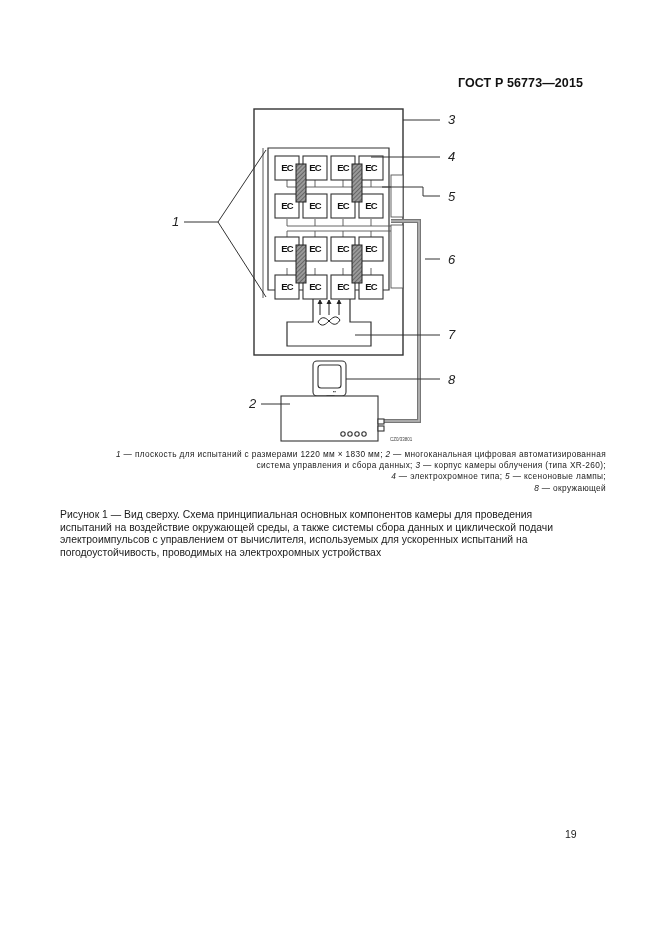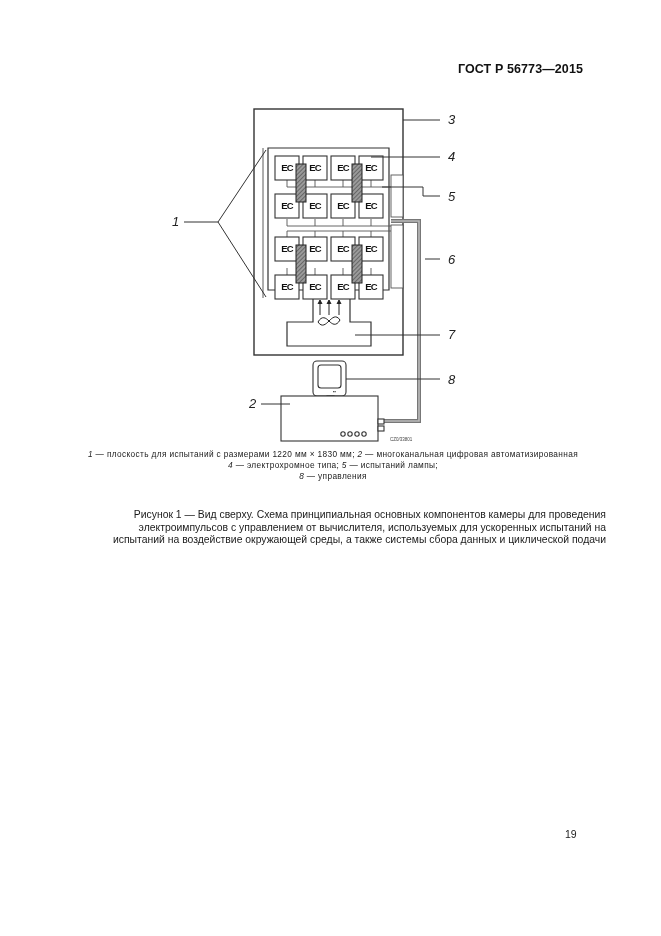--- a/index.html
+++ b/index.html
@@ -1,23 +1,23 @@
 <!DOCTYPE html>
 <html><head>
   <meta charset="utf-8">
   <style>
     html, body { margin: 0; padding: 0; background: #ffffff; }
     body { width: 661px; height: 936px; position: relative; overflow: hidden;
            font-family: "Liberation Sans", "DejaVu Sans", sans-serif; color: #111; }
-    .header-doc { position: absolute; top: 62px; right: 78px; font-weight: bold; font-size: 12.5px; letter-spacing: 0.1px; }
+    .header-doc { position: absolute; top: 76px; right: 78px; font-weight: bold; font-size: 12.5px; letter-spacing: 0.1px; }
     .figure { position: absolute; left: 0; top: 0; width: 661px; height: 450px; }
-    .legend { position: absolute; left: 60px; top: 449px; width: 546px; text-align: center;
+    .legend { position: absolute; left: 60px; top: 449px; width: 546px; text-align: right;
               font-size: 8.3px; line-height: 11.2px; color: #222; letter-spacing: 0.35px; }
     .legend i { font-style: italic; }
-    .caption { position: absolute; left: 60px; top: 509px; width: 546px; text-align: right;
+    .caption { position: absolute; left: 60px; top: 509px; width: 546px; text-align: left;
                font-size: 10.4px; line-height: 12.6px; color: #1a1a1a; }
     .page-num { position: absolute; left: 565px; top: 828px; font-size: 10.5px; color: #222; }
     .callout { font-family: "Liberation Sans", sans-serif; font-style: italic; font-size: 13px; fill: #222; }
     .ec { font-family: "Liberation Sans", sans-serif; font-weight: bold; font-size: 9.5px; fill: #111; letter-spacing: -0.8px; }
     .stamp { font-family: "Liberation Sans", sans-serif; font-size: 4.5px; fill: #444; }
   </style>
 </head>
 <body>
 
 <div class="header-doc">ГОСТ Р 56773—2015</div>
@@ -172,23 +172,25 @@
     <text x="448" y="264">6</text>
     <text x="448" y="339">7</text>
     <text x="448" y="384">8</text>
     <text x="249" y="408">2</text>
     <text x="172" y="226">1</text>
   </g>
 </svg>
 
 <div class="legend">
   <div><i>1</i><span> — плоскость для испытаний с размерами 1220 мм × 1830 мм; </span><i>2</i><span> — многоканальная цифровая автоматизированная</span></div>
-  <div><i>4</i><span> — электрохромное типа; </span><i>5</i><span> — испытаний лампы;</span></div>
-  <div><i>8</i><span> — управления</span></div>
+  <div><span>система управления и сбора данных; </span><i>3</i><span> — корпус камеры облучения (типа XR-260);</span></div>
+  <div><i>4</i><span> — электрохромное типа; </span><i>5</i><span> — ксеноновые лампы;</span></div>
+  <div><i>8</i><span> — окружающей</span></div>
 </div>
 
 <div class="caption">
   <div>Рисунок 1 — Вид сверху. Схема принципиальная основных компонентов камеры для проведения</div>
+  <div>испытаний на воздействие окружающей среды, а также системы сбора данных и циклической подачи</div>
   <div>электроимпульсов с управлением от вычислителя, используемых для ускоренных испытаний на</div>
-  <div>испытаний на воздействие окружающей среды, а также системы сбора данных и циклической подачи</div>
+  <div>погодоустойчивость, проводимых на электрохромных устройствах</div>
 </div>
 
 <div class="page-num">19</div>
 
 </body></html>

